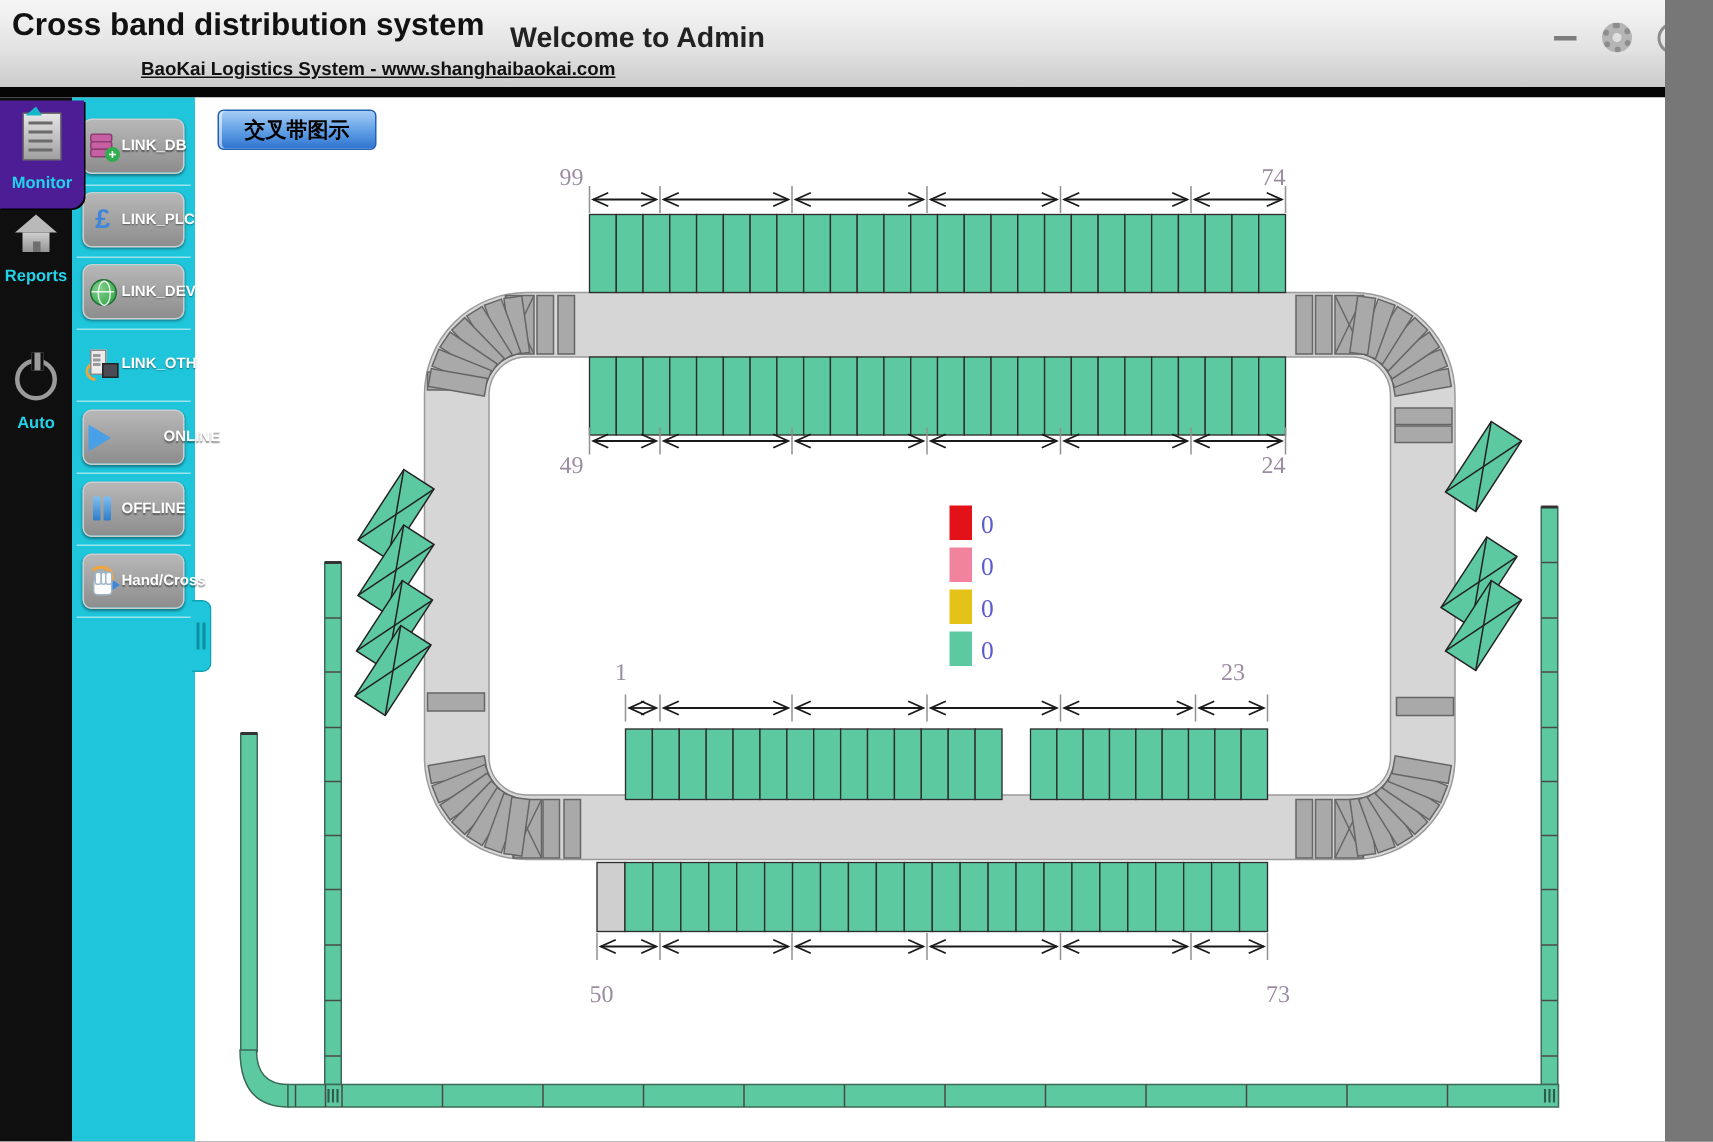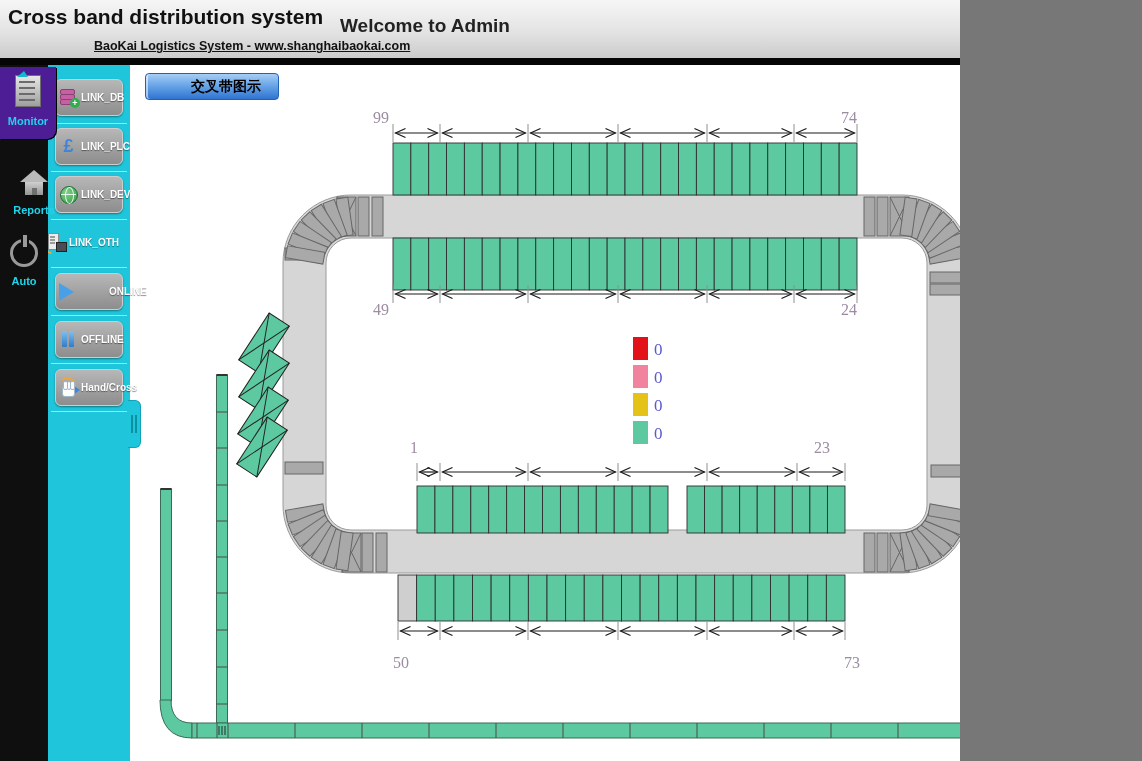--- a/index.html
+++ b/index.html
@@ -1,16 +1,16 @@
 <!DOCTYPE html>
 <html><head>
 <meta charset="utf-8">
 <style>
   html,body{margin:0;padding:0;background:#777;}
-  #app{position:relative;width:960px;height:761px;background:#ffffff;overflow:hidden;
+  #app{position:relative;width:1110px;height:761px;background:#ffffff;overflow:hidden;
        font-family:"Liberation Sans",sans-serif;}
   
   #header{position:absolute;left:0;top:0;width:1142px;height:58px;
           background:linear-gradient(#f6f6f6,#e3e3e3 55%,#cbcbcb);}
   #title{position:absolute;left:8px;top:5px;font-size:21px;font-weight:bold;color:#111;}
   #subtitle{position:absolute;left:94px;top:39px;font-size:12.5px;font-weight:bold;color:#111;
             text-decoration:underline;}
   #welcome{position:absolute;left:340px;top:15px;font-size:19px;font-weight:bold;color:#222;}
   #win-controls{position:absolute;right:16px;top:10px;display:flex;gap:17px;align-items:center;height:30px;}
   .min-glyph{display:inline-block;width:15px;height:3px;background:#7d7d7d;}
@@ -70,42 +70,42 @@
   .ic-hand .f{position:absolute;top:3px;width:2.5px;height:7px;background:#fdfdfd;border:1px solid #9fb6c8;border-radius:2px;}
   .ic-hand .tri{position:absolute;right:-2px;top:6px;width:0;height:0;border-top:6px solid transparent;border-bottom:6px solid transparent;border-left:9px solid #3f86d8;}
   #panel-handle{position:absolute;left:128px;top:400px;width:12px;height:46px;background:#1fc6db;
           border:1px solid #0fa3b8;border-left:none;border-radius:0 6px 6px 0;z-index:6;}
   #panel-handle i{position:absolute;top:14px;width:1.5px;height:18px;background:#0d8fa2;}
   
   #canvas{position:absolute;left:130px;top:65px;width:1012px;height:696px;background:#fff;}
   #view-tab{position:absolute;left:145px;top:73px;width:104px;height:25px;z-index:3;
           background:linear-gradient(#a6cdf5,#6aa6e8 45%,#2f74d0);border:1px solid #2161b8;border-radius:4px;
           box-shadow:inset 2px 0 0 rgba(255,255,255,.55);
-          font-size:14px;font-weight:bold;color:#000;text-align:center;line-height:25px;cursor:pointer;padding-left:28px;}
+          font-size:14px;font-weight:bold;color:#000;text-align:center;line-height:25px;cursor:pointer;}
   #diagram{position:absolute;left:130px;top:65px;}
 </style>
 </head>
 <body>
 <div id="app">
 
 <div id="header">
   <div id="title">Cross band distribution system</div>
   <div id="subtitle">BaoKai Logistics System - www.shanghaibaokai.com</div>
   <div id="welcome">Welcome to Admin</div>
   <div id="win-controls">
     <span class="min-glyph"></span>
     <span class="gear-glyph"></span>
     <span class="power-glyph"></span>
   </div>
 </div>
 <div id="black-strip"></div>
 
 <div id="sidebar">
       <div class="side-item" id="monitor-tab"><span class="bld-icon"><span class="bird"></span><i style="top:5px"></i><i style="top:11px"></i><i style="top:17px"></i><i style="top:23px"></i></span><span class="side-label">Monitor</span></div>
-      <div class="side-item" style="top: 99px; padding-left: 10px;"><div style="height:6px"></div><span class="home-icon"><span class="roof"></span><span class="body"></span><span class="door"></span></span><span class="side-label">Reports</span></div>
+      <div class="side-item" style="top: 72px;"><div style="height:6px"></div><span class="home-icon"><span class="roof"></span><span class="body"></span><span class="door"></span></span><span class="side-label">Reports</span></div>
       <div class="side-item" style="top: 168px;"><div style="height:6px"></div><span class="exit-icon"></span><span class="side-label">Auto</span></div>
     </div>
 
 <div id="toolbox">
       <div class="tb-btn" style="top: 14px;">
         <span class="ic ic-db">
           <b style="top:1px"></b>
           <b style="top:6px"></b>
           <b style="top:11px"></b>
           <span class="plus">+</span>
@@ -120,21 +120,21 @@
       <div class="tb-sep" style="top: 106px;"></div>
       <div class="tb-btn" style="top: 111px;">
         <span class="ic ic-dev">
           <span class="globe"></span>
           <span class="mer"></span>
           <span class="par"></span>
         </span>
         <span class="tb-label">LINK_DEV</span>
       </div>
       <div class="tb-sep" style="top: 154px;"></div>
-      <div class="tb-btn flat" style="top: 159px; justify-content: flex-end;">
+      <div class="tb-btn flat" style="top: 159px;">
         <span class="ic ic-oth">
           <span class="arc"></span>
           <span class="tower">
             <i style="top:2px"></i>
             <i style="top:5px"></i>
             <i style="top:8px"></i>
           </span>
           <span class="scr"></span>
         </span>
         <span class="tb-label">LINK_OTH</span>

